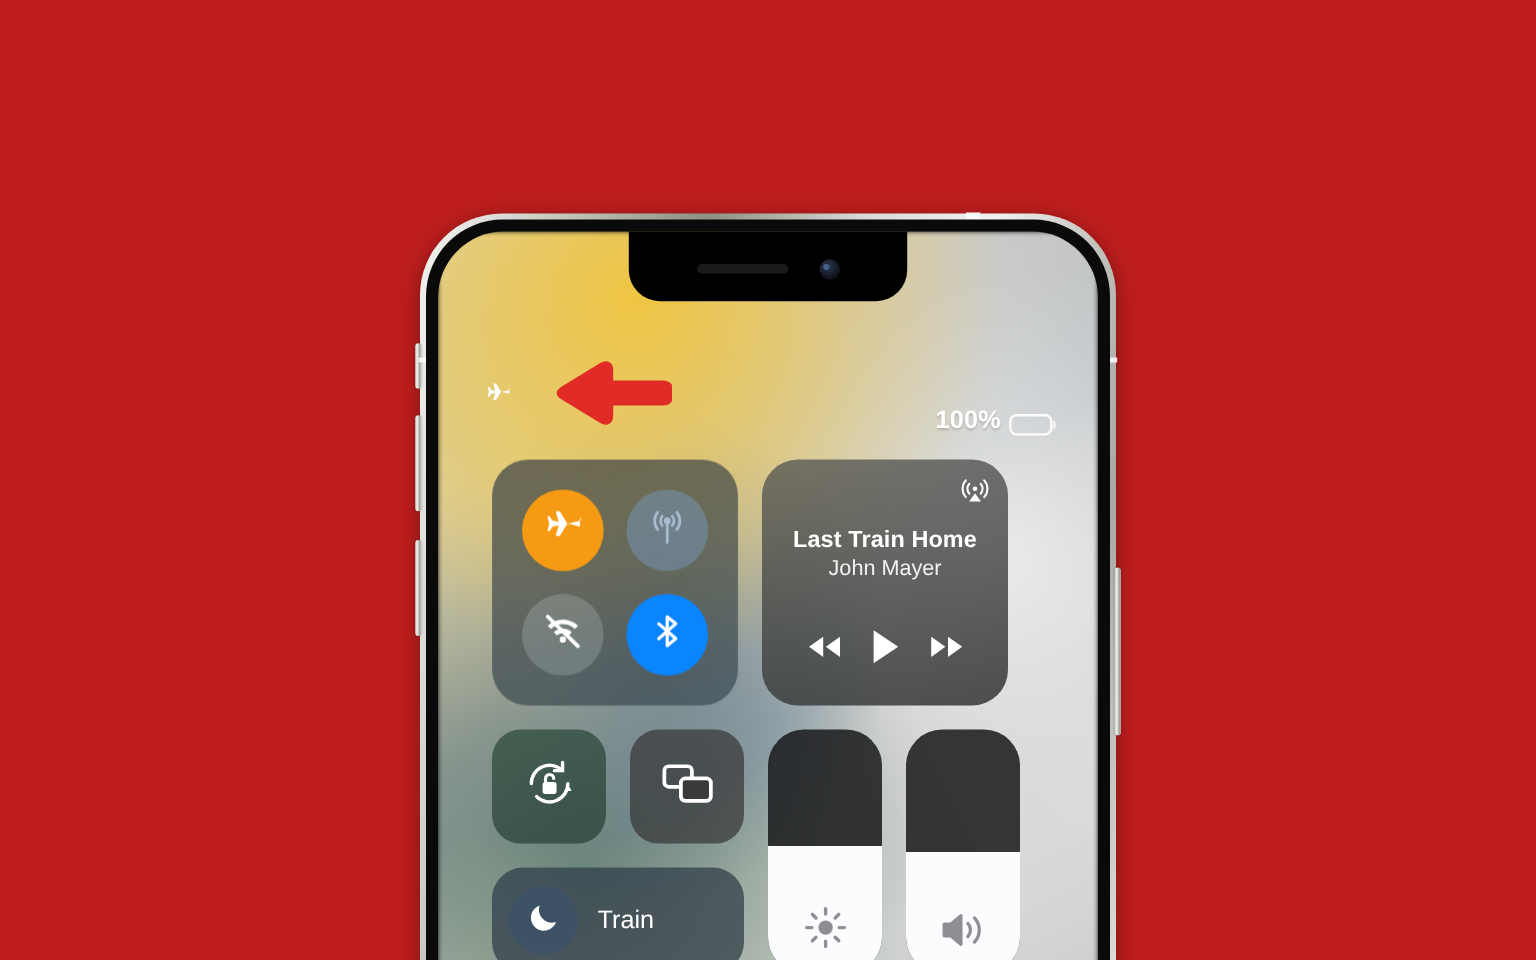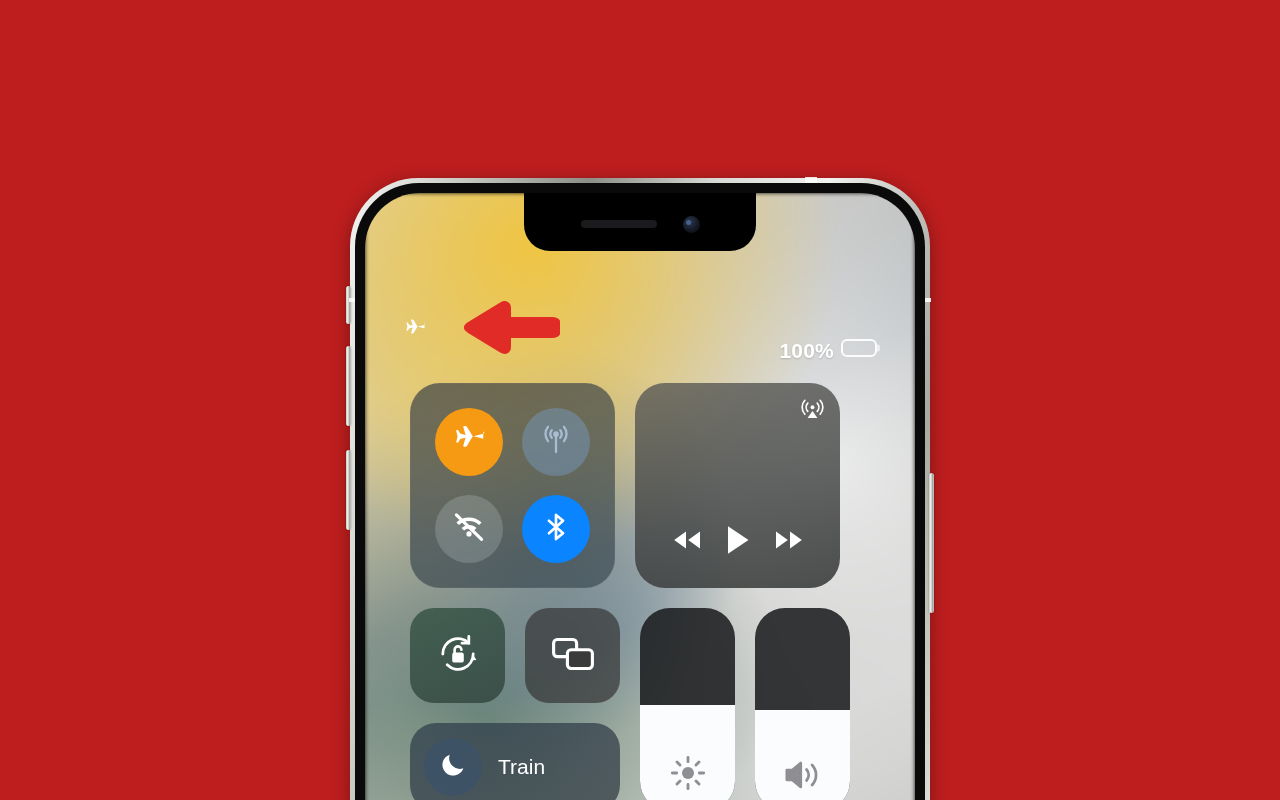--- a/index.html
+++ b/index.html
@@ -82,21 +82,21 @@
   }
 
   
   #status-bar {
     position: absolute; top: 124px; left: 0; right: 0;
     height: 28px; z-index: 6;
     display: flex; align-items: center;
     padding: 0 38px;
   }
   #status-left { display:flex; align-items:center; }
-  #status-right { margin-left:auto; display:flex; align-items:flex-start; gap:7px;margin-top:40px; }
+  #status-right { margin-left:auto; display:flex; align-items:flex-end; gap:7px;margin-top:40px; }
   .battery-pct {
     color: #fff; font-size: 21px; font-weight: 600;
     letter-spacing: .2px;
     text-shadow: 0 1px 2px rgba(0,0,0,.18);
   }
   .battery-shell {
     position: relative;
     width: 36px; height: 18px;
     border: 2px solid rgba(255,255,255,.92);
     border-radius: 6px;
@@ -341,20 +341,24 @@
                   <svg width="27" height="27" viewBox="0 0 24 24" fill="none" stroke="#ffffff" stroke-width="1.5" stroke-linecap="round">
                     <path d="M7.8 14.6a5.6 5.6 0 0 1 0-7.4"></path>
                     <path d="M16.2 7.2a5.6 5.6 0 0 1 0 7.4"></path>
                     <path d="M5.2 17.1a9.2 9.2 0 0 1 0-12.4"></path>
                     <path d="M18.8 4.7a9.2 9.2 0 0 1 0 12.4"></path>
                     <circle cx="12" cy="10.9" r="1.7" fill="#ffffff" stroke="none"></circle>
                     <path d="M12 14.3 16.4 20.4H7.6z" fill="#ffffff" stroke="none"></path>
                   </svg>
                 </span>
 
+                <div id="np-text">
+                  <div id="np-title">Last Train Home</div>
+                  <div id="np-artist">John Mayer</div>
+                </div>
 
                 <div id="np-controls">
                   <span>
                     <svg width="34" height="26" viewBox="0 0 34 26" fill="#ffffff">
                       <path d="M16 4.6v16.8L4.2 13z"></path>
                       <path d="M30 4.6v16.8L18.2 13z"></path>
                     </svg>
                   </span>
                   <span>
                     <svg width="26" height="32" viewBox="0 0 26 32" fill="#ffffff">

